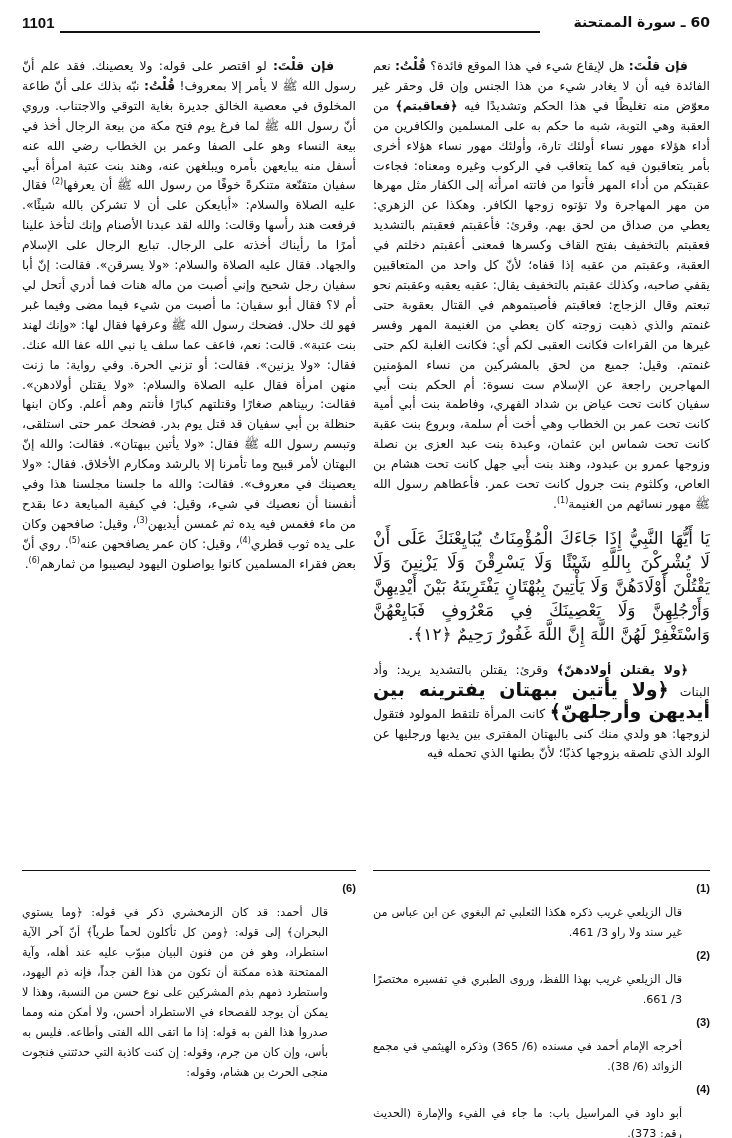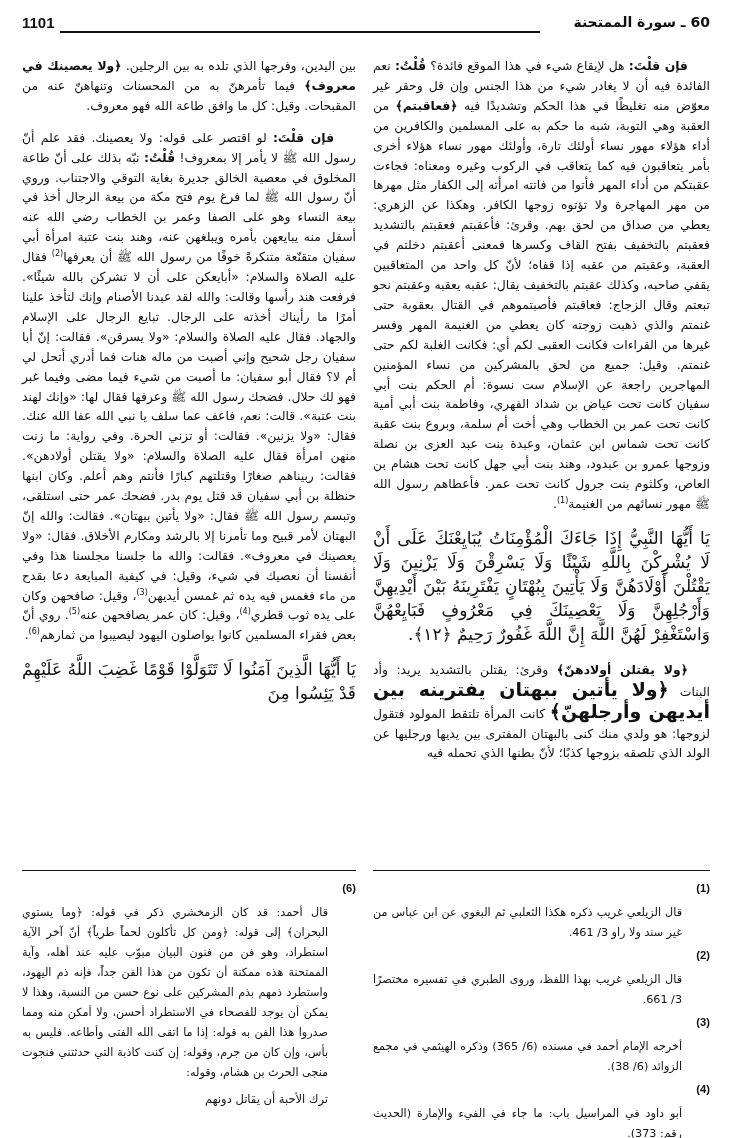--- a/index.html
+++ b/index.html
@@ -36,23 +36,21 @@
   <span class="title">60 ـ سورة الممتحنة</span>
 </div>
 
 <div class="col right">
   <p class="ind"><span class="b">فإن قلْتَ:</span><span> هل لإيقاع شيء في هذا الموقع فائدة؟ </span><span class="b">قُلْتُ:</span><span> نعم الفائدة فيه أن لا يغادر شيء من هذا الجنس وإن قل وحقر غير معوّض منه تغليظًا في هذا الحكم وتشديدًا فيه </span><span class="b">﴿فعاقبتم﴾</span><span> من العقبة وهي التوبة، شبه ما حكم به على المسلمين والكافرين من أداء هؤلاء مهور نساء أولئك تارة، وأولئك مهور نساء هؤلاء أخرى بأمر يتعاقبون فيه كما يتعاقب في الركوب وغيره ومعناه: فجاءت عقبتكم من أداء المهر فأتوا من فاتته امرأته إلى الكفار مثل مهرها من مهر المهاجرة ولا تؤتوه زوجها الكافر. وهكذا عن الزهري: يعطي من صداق من لحق بهم. وقرئ: فأعقبتم فعقبتم بالتشديد فعقبتم بالتخفيف بفتح القاف وكسرها فمعنى أعقبتم دخلتم في العقبة، وعقبتم من عقبه إذا قفاه؛ لأنّ كل واحد من المتعاقبين يقفي صاحبه، وكذلك عقبتم بالتخفيف يقال: عقبه يعقبه وعقبتم نحو تبعتم وقال الزجاج: فعاقبتم فأصبتموهم في القتال بعقوبة حتى غنمتم والذي ذهبت زوجته كان يعطي من الغنيمة المهر وفسر غيرها من القراءات فكانت العقبى لكم أي: فكانت الغلبة لكم حتى غنمتم. وقيل: جميع من لحق بالمشركين من نساء المؤمنين المهاجرين راجعة عن الإسلام ست نسوة: أم الحكم بنت أبي سفيان كانت تحت عياض بن شداد الفهري، وفاطمة بنت أبي أمية كانت تحت عمر بن الخطاب وهي أخت أم سلمة، وبروع بنت عقبة كانت تحت شماس ابن عثمان، وعبدة بنت عبد العزى بن نصلة وزوجها عمرو بن عبدود، وهند بنت أبي جهل كانت تحت هشام بن العاص، وكلثوم بنت جرول كانت تحت عمر. فأعطاهم رسول الله ﷺ مهور نسائهم من الغنيمة</span><sup>(1)</sup><span>.</span></p>
   <div class="verse">يَا أَيُّهَا النَّبِيُّ إِذَا جَاءَكَ الْمُؤْمِنَاتُ يُبَايِعْنَكَ عَلَى أَنْ لَا يُشْرِكْنَ بِاللَّهِ شَيْئًا وَلَا يَسْرِقْنَ وَلَا يَزْنِينَ وَلَا يَقْتُلْنَ أَوْلَادَهُنَّ وَلَا يَأْتِينَ بِبُهْتَانٍ يَفْتَرِينَهُ بَيْنَ أَيْدِيهِنَّ وَأَرْجُلِهِنَّ وَلَا يَعْصِينَكَ فِي مَعْرُوفٍ فَبَايِعْهُنَّ وَاسْتَغْفِرْ لَهُنَّ اللَّهَ إِنَّ اللَّهَ غَفُورٌ رَحِيمٌ ﴿١٢﴾.</div>
   <p class="ind"><span class="b">﴿ولا يقتلن أولادهنّ﴾</span><span> وقرئ: يقتلن بالتشديد يريد: وأد البنات </span><span class="b" style="font-size:19px">﴿ولا يأتين ببهتان يفترينه بين أيديهن وأرجلهنّ﴾</span><span> كانت المرأة تلتقط المولود فتقول لزوجها: هو ولدي منك كنى بالبهتان المفترى بين يديها ورجليها عن الولد الذي تلصقه بزوجها كذبًا؛ لأنّ بطنها الذي تحمله فيه</span></p>
 </div>
 
 <div class="col left">
-  <p><span>بين اليدين، وفرجها الذي تلده به بين الرجلين. </span><span class="b">﴿ولا يعصينك في معروف﴾</span><span> فيما تأمرهنّ به من المحسنات وتنهاهنّ عنه من المقبحات. وقيل: كل ما وافق طاعة الله فهو معروف.</span></p>
   <p class="ind"><span class="b">فإن قلْتَ:</span><span> لو اقتصر على قوله: ولا يعصينك. فقد علم أنّ رسول الله ﷺ لا يأمر إلا بمعروف! </span><span class="b">قُلْتُ:</span><span> نبّه بذلك على أنّ طاعة المخلوق في معصية الخالق جديرة بغاية التوقي والاجتناب. وروي أنّ رسول الله ﷺ لما فرغ يوم فتح مكة من بيعة الرجال أخذ في بيعة النساء وهو على الصفا وعمر بن الخطاب رضي الله عنه أسفل منه يبايعهن بأمره ويبلغهن عنه، وهند بنت عتبة امرأة أبي سفيان متقنّعة متنكرةً خوفًا من رسول الله ﷺ أن يعرفها</span><sup>(2)</sup><span> فقال عليه الصلاة والسلام: «أبايعكن على أن لا تشركن بالله شيئًا». فرفعت هند رأسها وقالت: والله لقد عبدنا الأصنام وإنك لتأخذ علينا أمرًا ما رأيناك أخذته على الرجال. تبايع الرجال على الإسلام والجهاد. فقال عليه الصلاة والسلام: «ولا يسرقن». فقالت: إنّ أبا سفيان رجل شحيح وإني أصبت من ماله هنات فما أدري أتحل لي أم لا؟ فقال أبو سفيان: ما أصبت من شيء فيما مضى وفيما غبر فهو لك حلال. فضحك رسول الله ﷺ وعرفها فقال لها: «وإنك لهند بنت عتبة». قالت: نعم، فاعف عما سلف يا نبي الله عفا الله عنك. فقال: «ولا يزنين». فقالت: أو تزني الحرة. وفي رواية: ما زنت منهن امرأة فقال عليه الصلاة والسلام: «ولا يقتلن أولادهن». فقالت: ربيناهم صغارًا وقتلتهم كبارًا فأنتم وهم أعلم. وكان ابنها حنظلة بن أبي سفيان قد قتل يوم بدر. فضحك عمر حتى استلقى، وتبسم رسول الله ﷺ فقال: «ولا يأتين ببهتان». فقالت: والله إنّ البهتان لأمر قبيح وما تأمرنا إلا بالرشد ومكارم الأخلاق. فقال: «ولا يعصينك في معروف». فقالت: والله ما جلسنا مجلسنا هذا وفي أنفسنا أن نعصيك في شيء، وقيل: في كيفية المبايعة دعا بقدح من ماء فغمس فيه يده ثم غمسن أيديهن</span><sup>(3)</sup><span>، وقيل: صافحهن وكان على يده ثوب قطري</span><sup>(4)</sup><span>، وقيل: كان عمر يصافحهن عنه</span><sup>(5)</sup><span>. روي أنّ بعض فقراء المسلمين كانوا يواصلون اليهود ليصيبوا من ثمارهم</span><sup>(6)</sup><span>.</span></p>
-  <div class="verse">يَا أَيُّهَا الَّذِينَ آمَنُوا لَا تَتَوَلَّوْا قَوْمًا غَضِبَ اللَّهُ عَلَيْهِمْ قَدْ يَئِسُوا مِنَ</div>
 </div>
 
 <div class="fn-rule r"></div>
 <div class="fn-rule l"></div>
 
 <div class="fns r">
   <div class="fn">
       <span class="n">(1)</span>
       <span class="t">قال الزيلعي غريب ذكره هكذا الثعلبي ثم البغوي عن ابن عباس من غير سند ولا راو 3/ 461.</span>
     </div>
@@ -73,15 +71,14 @@
       <span class="t">أخرجه ابن حبان في كتاب: الجنائز، باب: فضل حمل الجنازة وقولها (الحديث رقم: 3041)، وأبو يعلى (الحديث رقم: 226).</span>
     </div>
 </div>
 
 <div class="fns l">
   <div class="fn">
       <span class="n">(6)</span>
       <span class="t">قال أحمد: قد كان الزمخشري ذكر في قوله: ﴿وما يستوي البحران﴾ إلى قوله: ﴿ومن كل تأكلون لحماً طرياً﴾ أنّ آخر الآية استطراد، وهو فن من فنون البيان مبوّب عليه عند أهله، وآية الممتحنة هذه ممكنة أن تكون من هذا الفن جداً، فإنه ذم اليهود، واستطرد ذمهم بذم المشركين على نوع حسن من النسبة، وهذا لا يمكن أن يوجد للفصحاء في الاستطراد أحسن، ولا أمكن منه ومما صدروا هذا الفن به قوله: إذا ما اتقى الله الفتى وأطاعه. فليس به بأس، وإن كان من جرم، وقوله: إن كنت كاذبة التي حدثتني فنجوت منجى الحرث بن هشام، وقوله:</span>
     </div>
   <div class="poem">
-    <span>ترك الأحبة أن يقاتل دونهم</span>
   </div>
 </div>
 
 </body></html>

